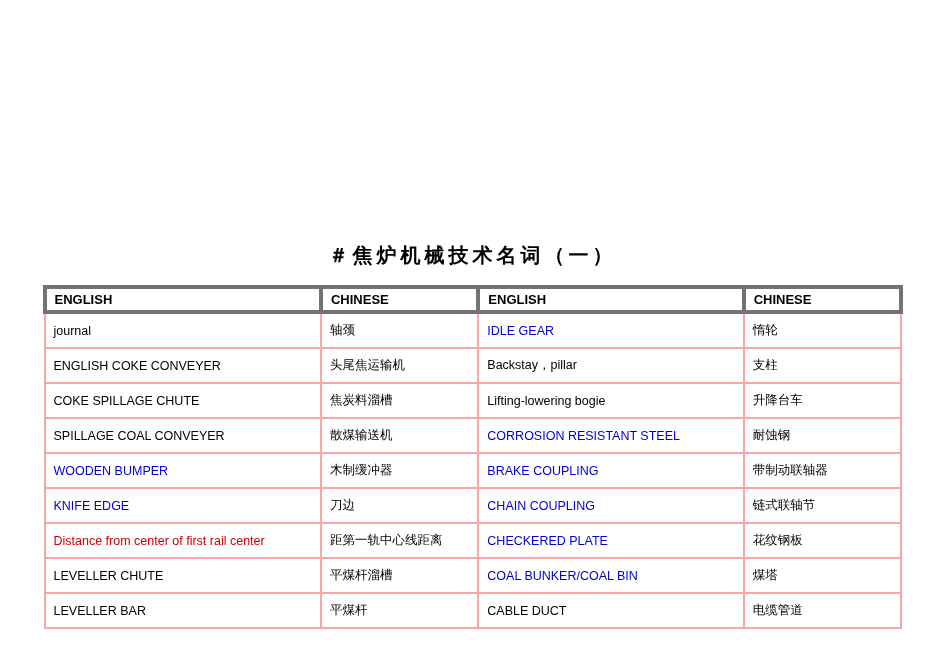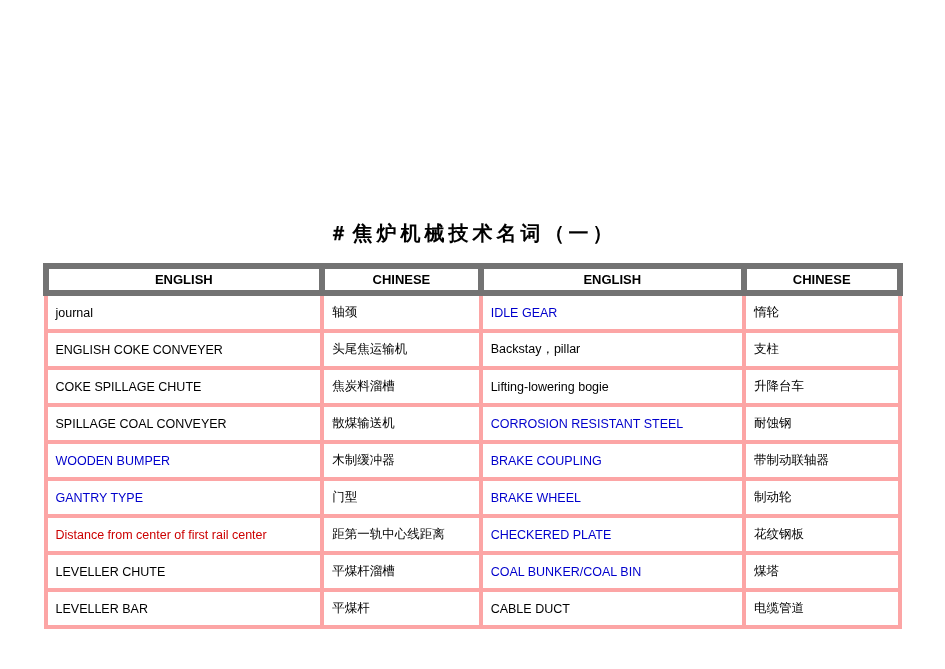--- a/index.html
+++ b/index.html
@@ -33,29 +33,29 @@
       letter-spacing: 4px;
       margin-bottom: 16px;
       text-align: center;
     }
     .main-table {
       border-collapse: collapse;
       width: 860px;
       font-size: 12.5px;
     }
     .main-table th {
-      border: 6px solid #737373;
+      border: 4px solid #737373;
       padding: 3px 8px;
       font-weight: bold;
       font-size: 13px;
       background: #ffffff;
-      text-align: center;
+      text-align: left;
     }
     .main-table td {
-      border: 4px solid #fca5a5;
+      border: 2px solid #fca5a5;
       padding: 8px 8px;
       vertical-align: middle;
       white-space: nowrap;
     }
     .col-english { width: 220px; }
     .col-chinese { width: 130px; }
     .col-english2 { width: 220px; }
     .col-chinese2 { width: 130px; }
 
     .blue-text { color: #0000cc; }
@@ -101,24 +101,24 @@
           <td class="blue-text">CORROSION RESISTANT STEEL</td>
           <td>耐蚀钢</td>
         </tr>
         <tr>
           <td class="blue-text">WOODEN BUMPER</td>
           <td>木制缓冲器</td>
           <td class="blue-text">BRAKE COUPLING</td>
           <td>带制动联轴器</td>
         </tr>
         <tr>
-          <td class="blue-text">GANTRY TYPE</td>
-          <td>门型</td>
-          <td class="blue-text">BRAKE WHEEL</td>
-          <td>制动轮</td>
+          <td class="blue-text">KNIFE EDGE</td>
+          <td>刀边</td>
+          <td class="blue-text">CHAIN COUPLING</td>
+          <td>链式联轴节</td>
         </tr>
         <tr>
           <td class="red-text">Distance from center of first rail center</td>
           <td>距第一轨中心线距离</td>
           <td class="blue-text">CHECKERED PLATE</td>
           <td>花纹钢板</td>
         </tr>
         <tr>
           <td class="normal-text">LEVELLER CHUTE</td>
           <td>平煤杆溜槽</td>

